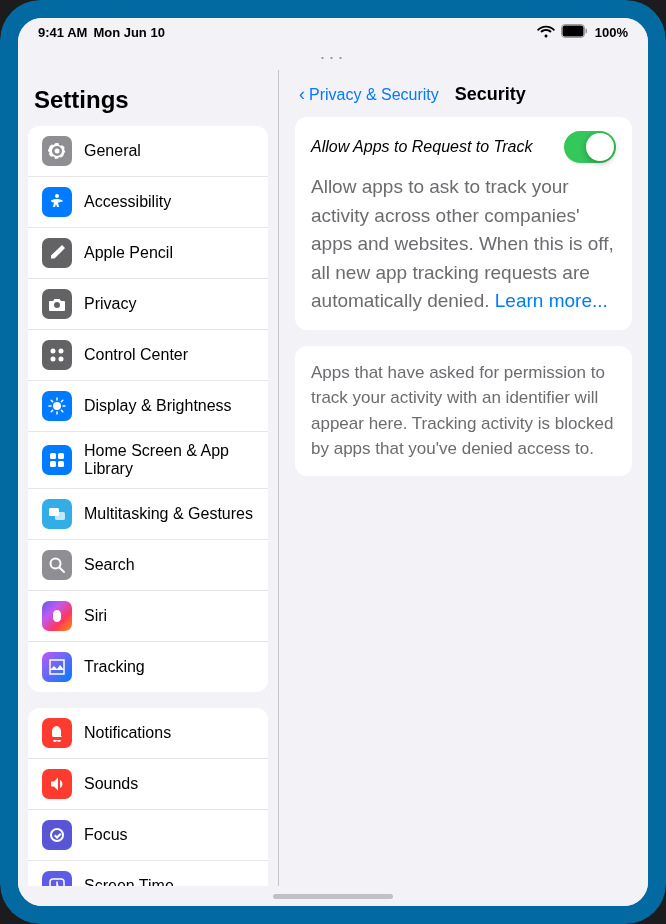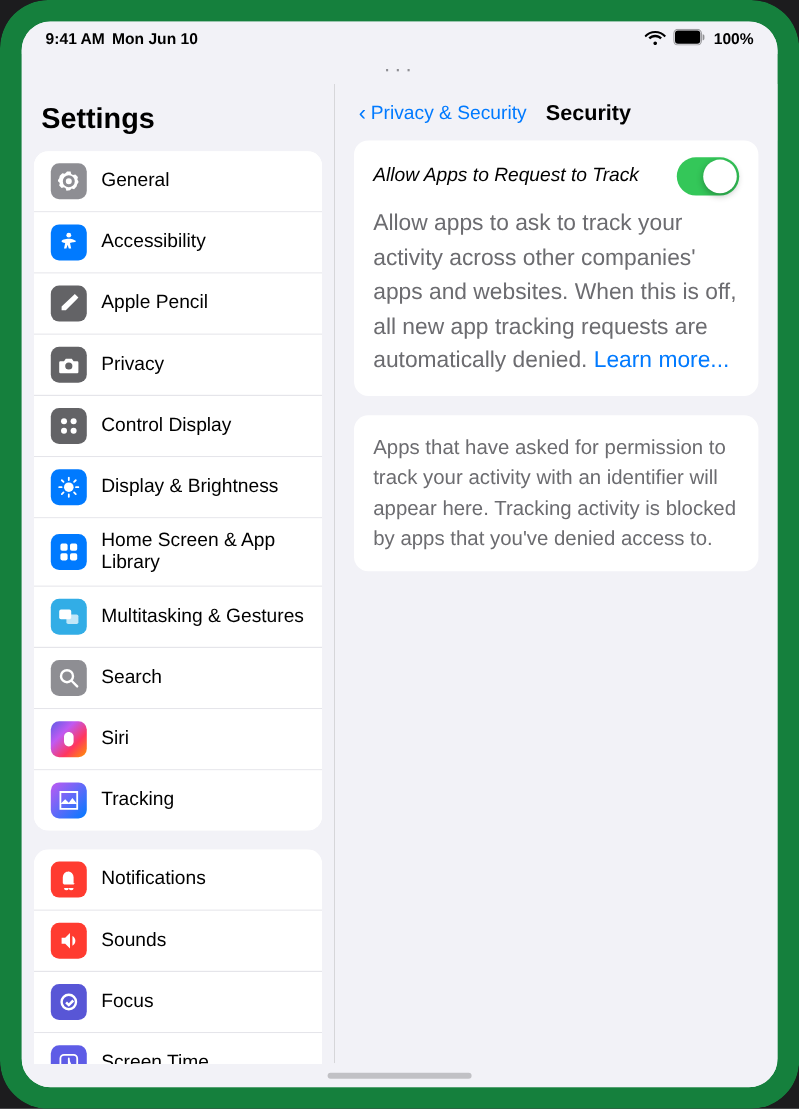--- a/index.html
+++ b/index.html
@@ -10,21 +10,21 @@
       background: #1c1c1e;
       font-family: -apple-system, 'SF Pro Display', 'Helvetica Neue', Arial, sans-serif;
       overflow: hidden;
       border-radius: 40px;
       position: relative;
     }
 
     .device-frame {
       width: 666px;
       height: 924px;
-      background: #15803d;
+      background: #0369a1;
       border-radius: 40px;
       overflow: hidden;
       position: relative;
     }
 
     .screen {
       position: absolute;
       top: 18px;
       left: 18px;
       right: 18px;
@@ -339,21 +339,21 @@
           </div>
           <div class="sidebar-item">
             <div class="sidebar-item-icon icon-dark-gray">
               <svg width="18" height="18" viewBox="0 0 18 18" fill="white">
                 <circle cx="5" cy="5" r="2.5"></circle>
                 <circle cx="13" cy="5" r="2.5"></circle>
                 <circle cx="5" cy="13" r="2.5"></circle>
                 <circle cx="13" cy="13" r="2.5"></circle>
               </svg>
             </div>
-            <span class="sidebar-item-label">Control Display</span>
+            <span class="sidebar-item-label">Control Center</span>
           </div>
           <div class="sidebar-item">
             <div class="sidebar-item-icon icon-blue">
               <svg width="18" height="18" viewBox="0 0 18 18" fill="white">
                 <circle cx="9" cy="9" r="4"></circle>
                 <path d="M9 1v2M9 15v2M1 9h2M15 9h2M3.2 3.2l1.4 1.4M13.4 13.4l1.4 1.4M3.2 14.8l1.4-1.4M13.4 4.6l1.4-1.4" stroke="white" stroke-width="1.5" stroke-linecap="round"></path>
               </svg>
             </div>
             <span class="sidebar-item-label">Display &amp; Brightness</span>
           </div>

